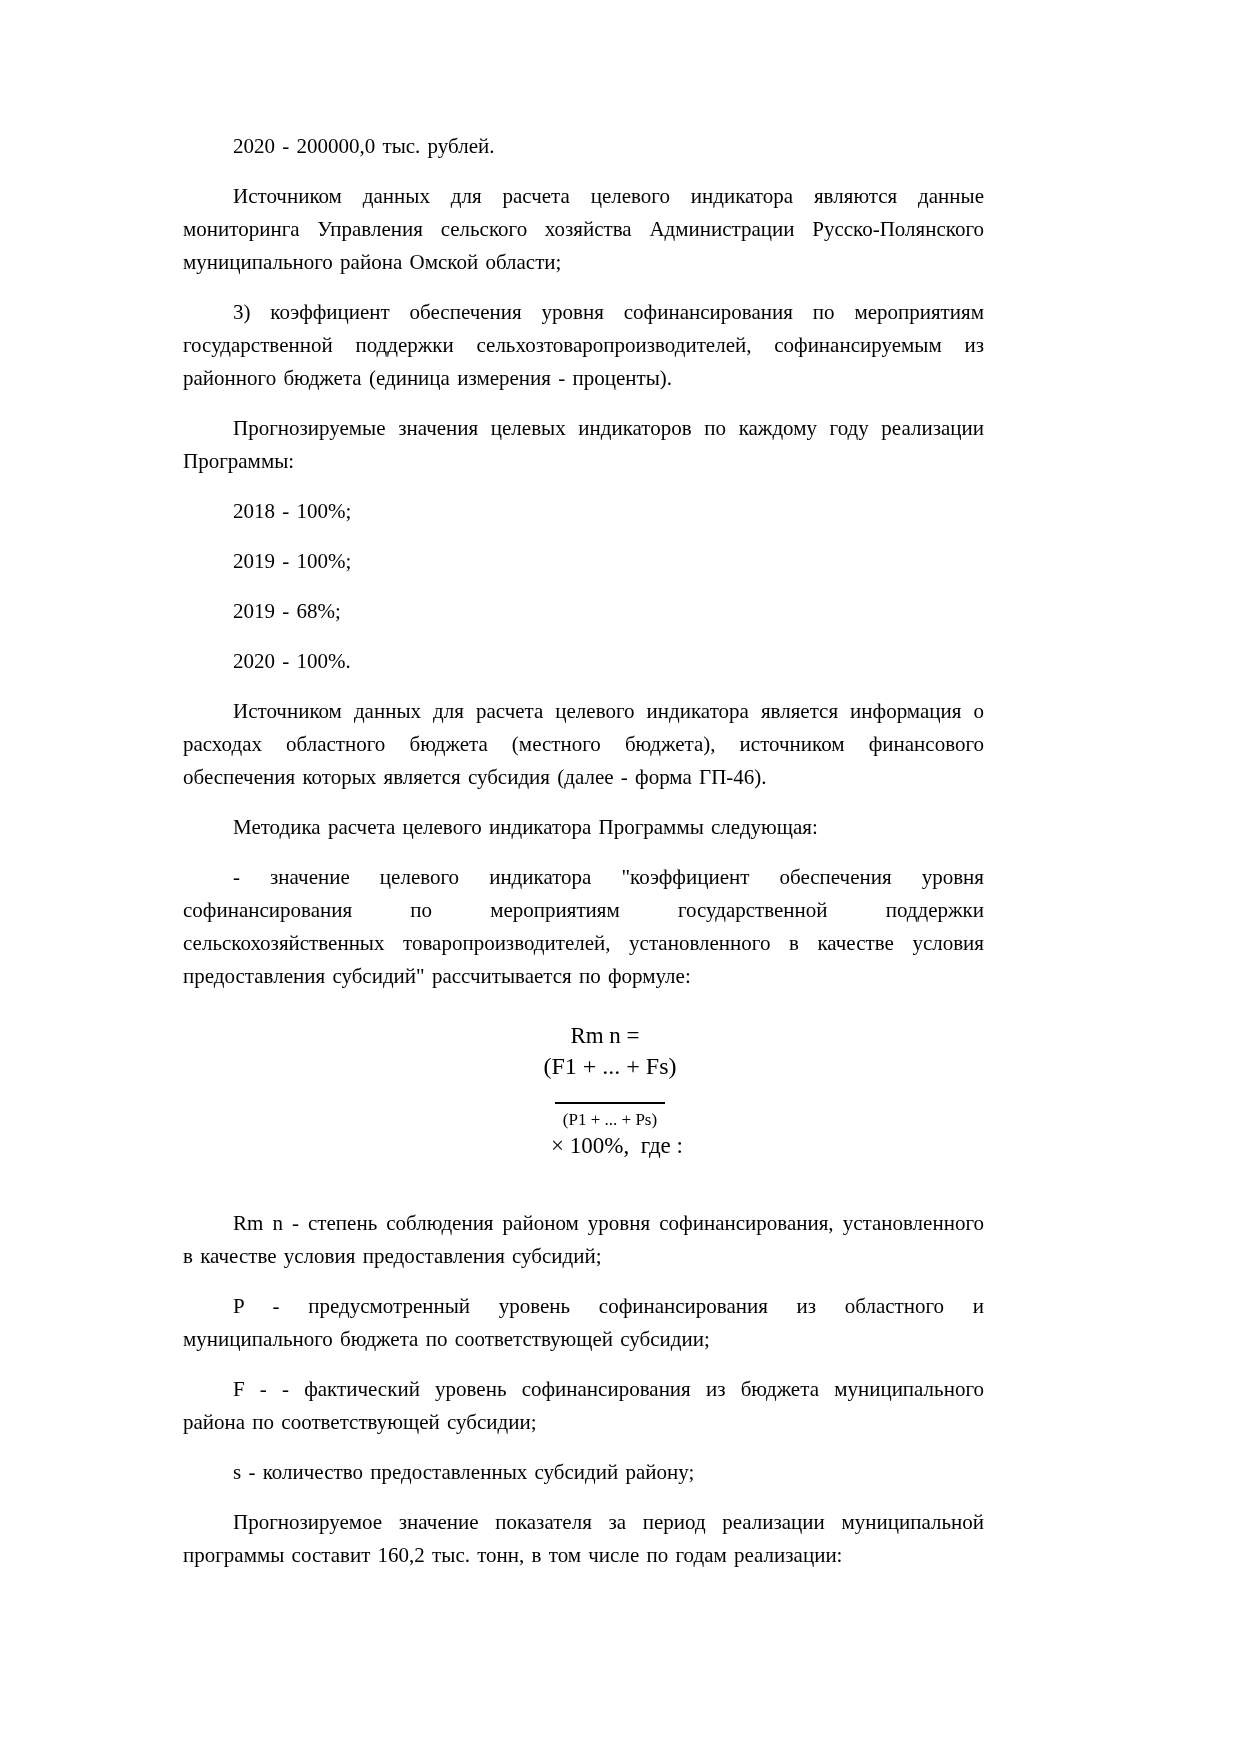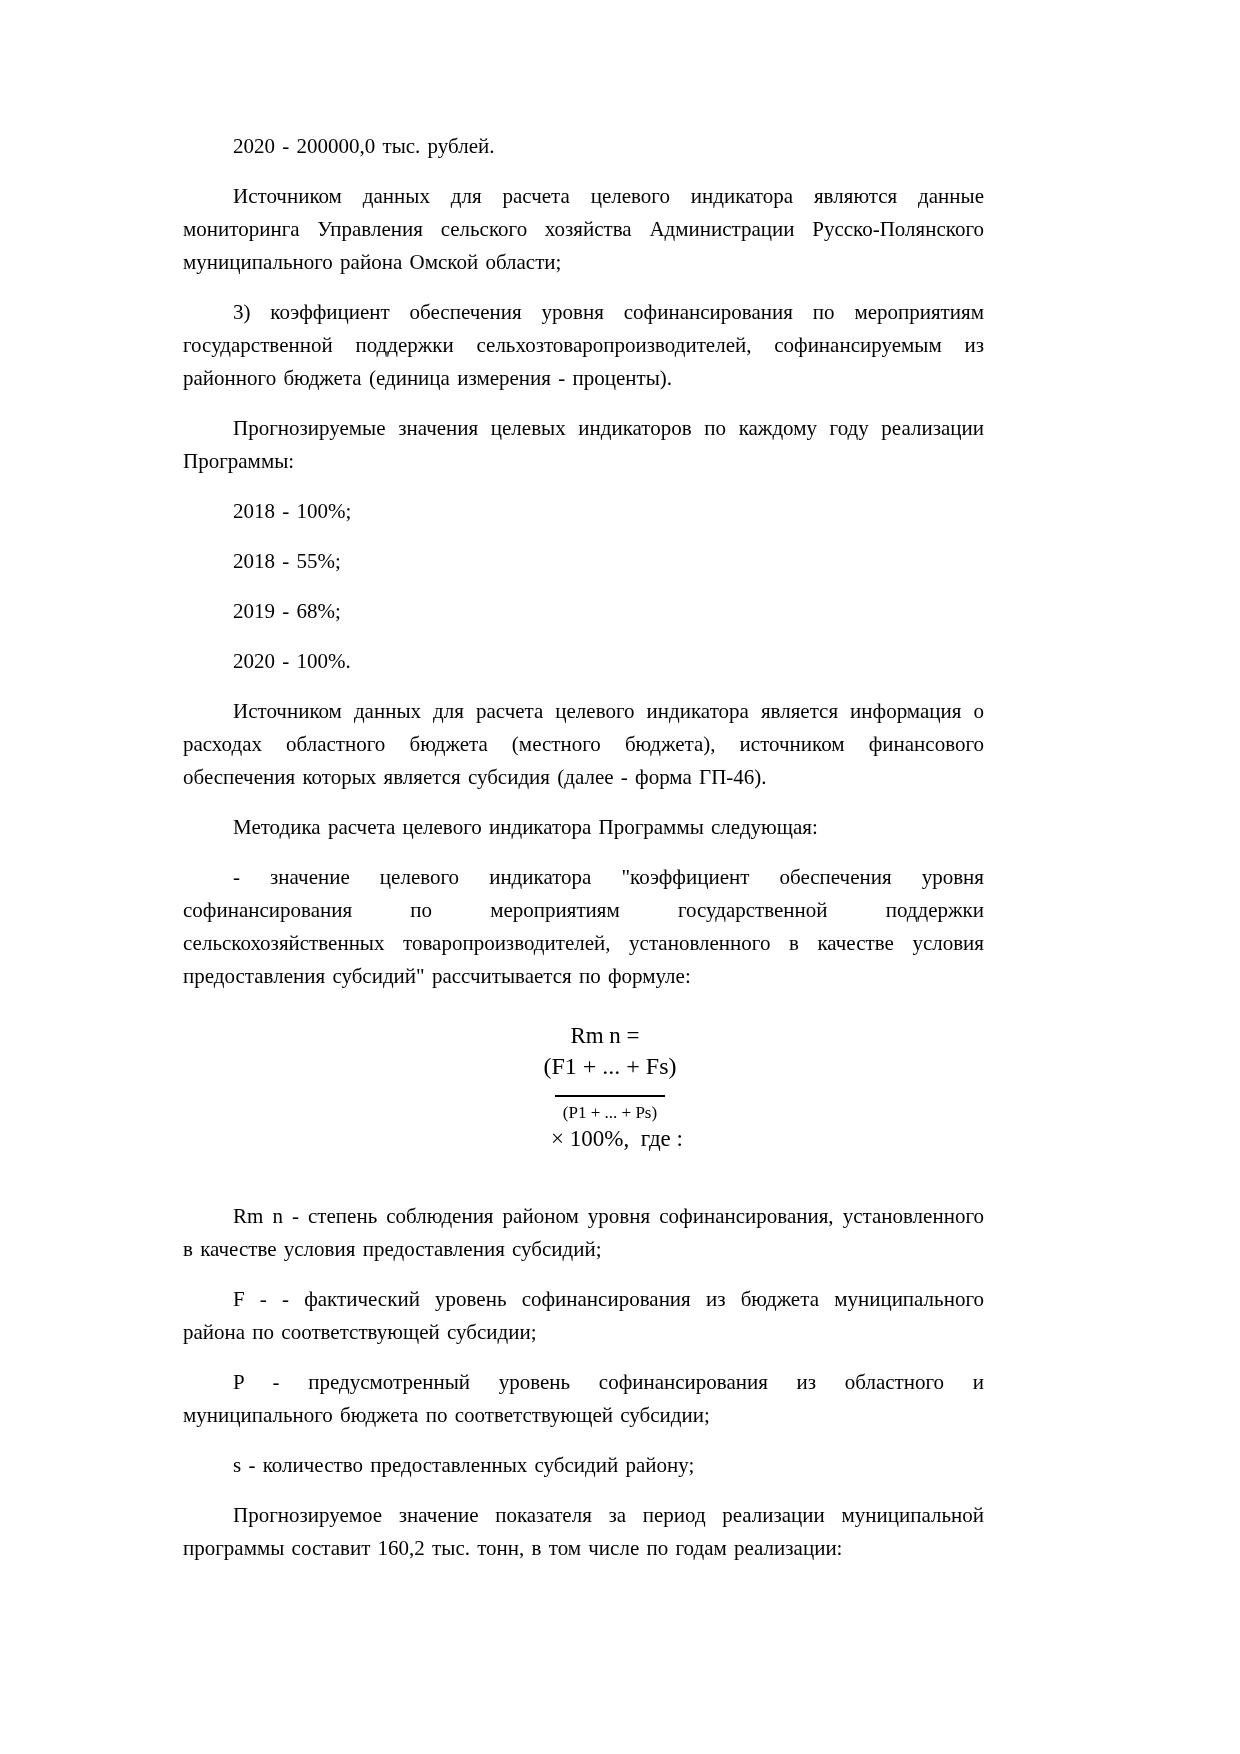--- a/index.html
+++ b/index.html
@@ -38,21 +38,21 @@
     margin-right: 10px;
     white-space: pre;
   }
   .frac {
     display: inline-flex;
     flex-direction: column;
     align-items: center;
     text-align: center;
   }
   .frac .num {
-    padding: 0 8px 13px 8px;
+    padding: 0 8px 20px 8px;
     font-size: 24px;
   }
   .frac .den {
     border-top: 2px solid #000000;
     padding: 5px 8px 0 8px;
     font-size: 17px;
   }
   .formula-rhs {
     margin-left: 14px;
     white-space: pre;
@@ -61,35 +61,35 @@
 </head>
 <body>
 
 <div class="page">
 
   <p class="para">2020 - 200000,0 тыс. рублей.</p>
   <p class="para">Источником данных для расчета целевого индикатора являются данные мониторинга Управления сельского хозяйства Администрации Русско-Полянского муниципального района Омской области;</p>
   <p class="para">3) коэффициент обеспечения уровня софинансирования по мероприятиям государственной поддержки сельхозтоваропроизводителей, софинансируемым из районного бюджета (единица измерения - проценты).</p>
   <p class="para">Прогнозируемые значения целевых индикаторов по каждому году реализации Программы:</p>
   <p class="para">2018 - 100%;</p>
-  <p class="para">2018 - 55%;</p>
+  <p class="para">2019 - 100%;</p>
   <p class="para">2019 - 68%;</p>
   <p class="para">2020 - 100%.</p>
   <p class="para">Источником данных для расчета целевого индикатора является информация о расходах областного бюджета (местного бюджета), источником финансового обеспечения которых является субсидия (далее - форма ГП-46).</p>
   <p class="para">Методика расчета целевого индикатора Программы следующая:</p>
   <p class="para">- значение целевого индикатора "коэффициент обеспечения уровня софинансирования по мероприятиям государственной поддержки сельскохозяйственных товаропроизводителей, установленного в качестве условия предоставления субсидий" рассчитывается по формуле:</p>
 
   <div class="formula-row">
     <span class="formula-lhs">Rm n =</span>
     <span class="frac">
       <span class="num">(F1 + ... + Fs)</span>
       <span class="den">(P1 + ... + Ps)</span>
     </span>
     <span class="formula-rhs">× 100%,  где :</span>
   </div>
 
   <p class="para">Rm n - степень соблюдения районом уровня софинансирования, установленного в качестве условия предоставления субсидий;</p>
+  <p class="para">P - предусмотренный уровень софинансирования из областного и муниципального бюджета по соответствующей субсидии;</p>
   <p class="para">F - - фактический уровень софинансирования из бюджета муниципального района по соответствующей субсидии;</p>
-  <p class="para">P - предусмотренный уровень софинансирования из областного и муниципального бюджета по соответствующей субсидии;</p>
   <p class="para">s - количество предоставленных субсидий району;</p>
   <p class="para">Прогнозируемое значение показателя за период реализации муниципальной программы составит 160,2 тыс. тонн, в том числе по годам реализации:</p>
 
 </div>
 
 </body></html>

